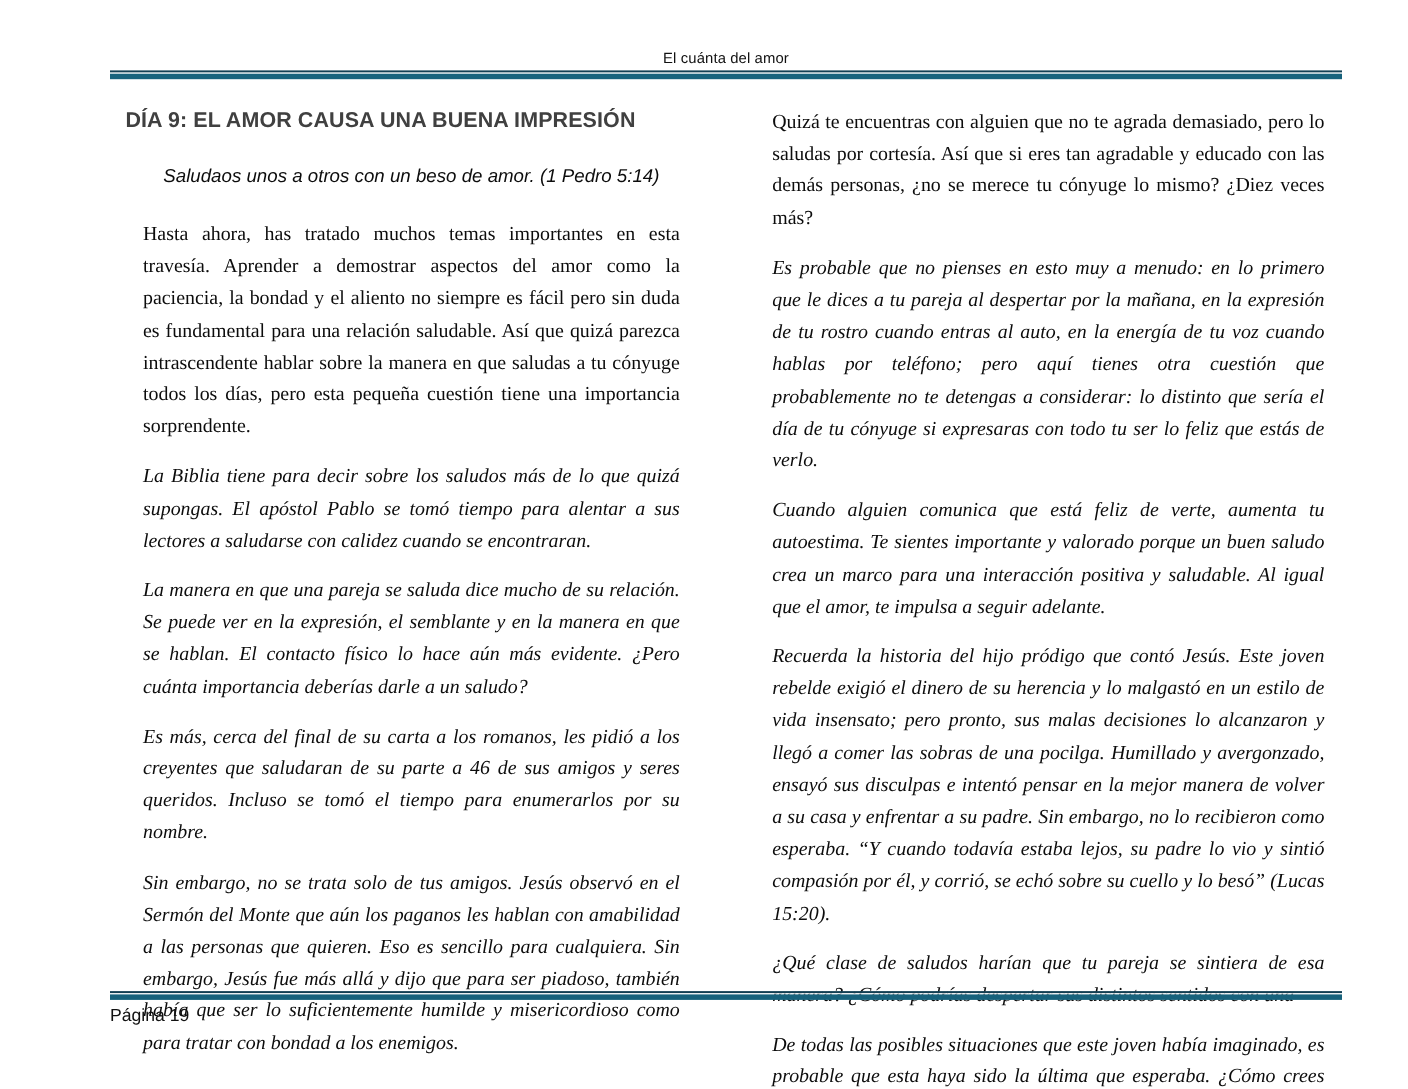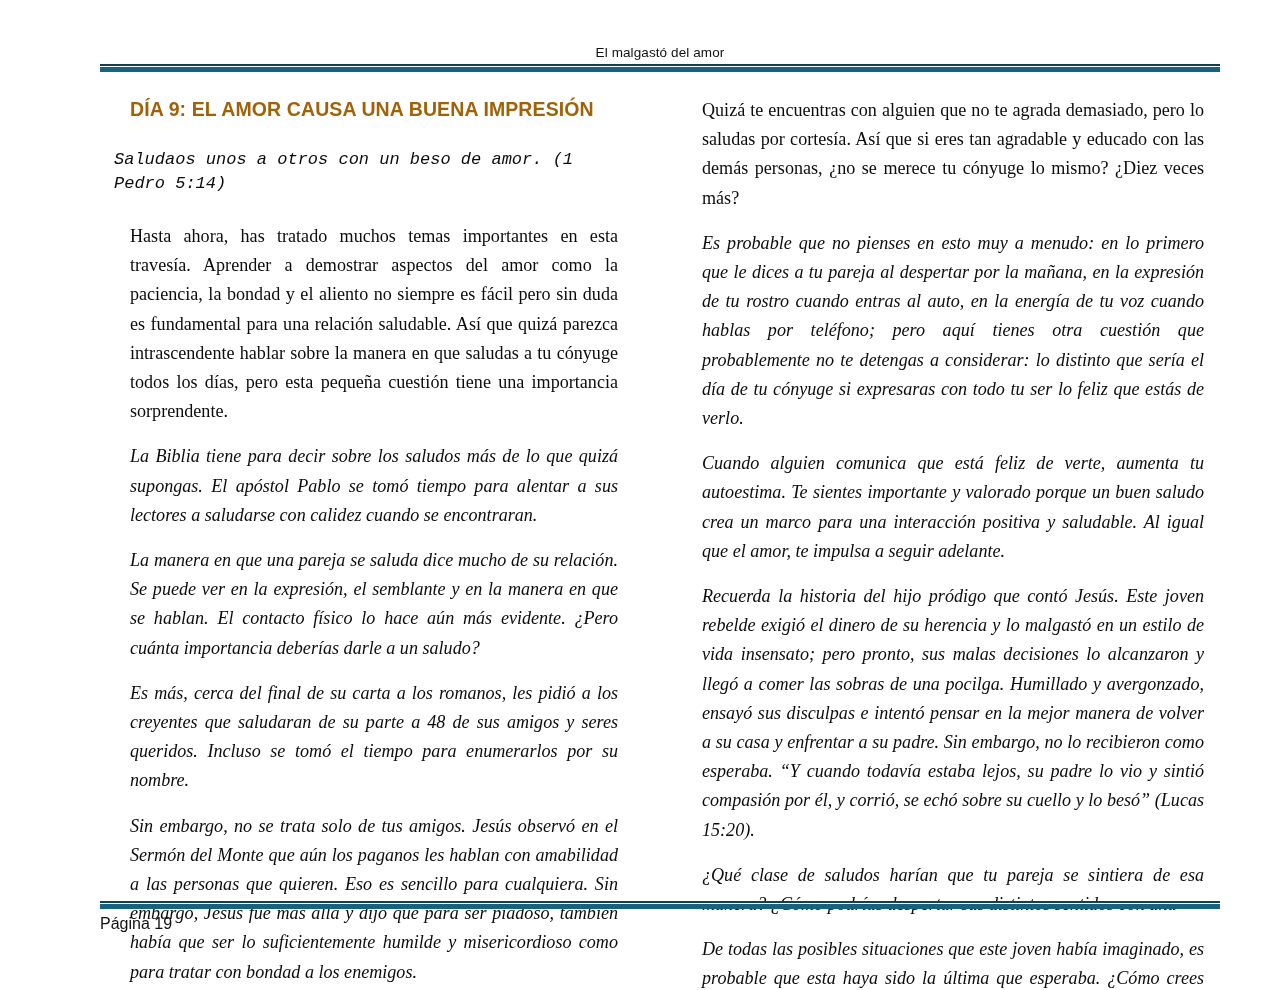--- a/index.html
+++ b/index.html
@@ -66,31 +66,32 @@
   .col {
     width: 534px;
     box-sizing: border-box;
   }
   .col-left { padding-left: 14px; }
 
   .article-title {
     font-family: "Liberation Sans", "DejaVu Sans", sans-serif;
     font-weight: bold;
     font-size: 19.5px;
-    color: #a16207;
+    color: #404040;
     letter-spacing: 0.1px;
     line-height: 26px;
-    margin: 0 0 26px 16px;
+    margin: 0 0 26px 0;
   }
 
   .scripture {
-    font-family: Liberation Mono, monospace;
+    font-family: Liberation Sans, sans-serif;
     font-style: italic;
     font-size: 17px;
     line-height: 24px;
+    text-align: center;
     margin: 0 0 26px 0;
     color: #0c0c0c;
   }
 
   p.body-par {
     font-family: "Liberation Serif", "DejaVu Serif", serif;
     font-size: 18.1px;
     line-height: 29.2px;
     text-align: justify;
     text-justify: inter-word;
@@ -129,39 +130,39 @@
     line-height: 18px;
     margin-top: 6px;
   }
 </style>
 </head>
 <body>
 
 <div class="page">
 
   <div class="page-header">
-    <div class="page-header-text">El malgastó del amor</div>
+    <div class="page-header-text">El cuánta del amor</div>
     <div class="rule-double-header">
       <div class="rule-thin"></div>
       <div class="rule-gap"></div>
       <div class="rule-thick"></div>
     </div>
   </div>
 
   <div class="columns">
 
     <div class="col col-left">
       <h1 class="article-title">DÍA 9: EL AMOR CAUSA UNA BUENA IMPRESIÓN</h1>
 
       <div class="scripture">Saludaos unos a otros con un beso de amor. (1 Pedro 5:14)</div>
 
       <p class="body-par">Hasta ahora, has tratado muchos temas importantes en esta travesía. Aprender a demostrar aspectos del amor como la paciencia, la bondad y el aliento no siempre es fácil pero sin duda es fundamental para una relación saludable. Así que quizá parezca intrascendente hablar sobre la manera en que saludas a tu cónyuge todos los días, pero esta pequeña cuestión tiene una importancia sorprendente.</p>
       <p class="body-par">La Biblia tiene para decir sobre los saludos más de lo que quizá supongas. El apóstol Pablo se tomó tiempo para alentar a sus lectores a saludarse con calidez cuando se encontraran.</p>
       <p class="body-par">La manera en que una pareja se saluda dice mucho de su relación. Se puede ver en la expresión, el semblante y en la manera en que se hablan. El contacto físico lo hace aún más evidente. ¿Pero cuánta importancia deberías darle a un saludo?</p>
-      <p class="body-par">Es más, cerca del final de su carta a los romanos, les pidió a los creyentes que saludaran de su parte a 48 de sus amigos y seres queridos. Incluso se tomó el tiempo para enumerarlos por su nombre.</p>
+      <p class="body-par">Es más, cerca del final de su carta a los romanos, les pidió a los creyentes que saludaran de su parte a 46 de sus amigos y seres queridos. Incluso se tomó el tiempo para enumerarlos por su nombre.</p>
       <p class="body-par">Sin embargo, no se trata solo de tus amigos. Jesús observó en el Sermón del Monte que aún los paganos les hablan con amabilidad a las personas que quieren. Eso es sencillo para cualquiera. Sin embargo, Jesús fue más allá y dijo que para ser piadoso, también había que ser lo suficientemente humilde y misericordioso como para tratar con bondad a los enemigos.</p>
     </div>
 
     <div class="col col-right">
       <p class="body-par">Quizá te encuentras con alguien que no te agrada demasiado, pero lo saludas por cortesía. Así que si eres tan agradable y educado con las demás personas, ¿no se merece tu cónyuge lo mismo? ¿Diez veces más?</p>
       <p class="body-par">Es probable que no pienses en esto muy a menudo: en lo primero que le dices a tu pareja al despertar por la mañana, en la expresión de tu rostro cuando entras al auto, en la energía de tu voz cuando hablas por teléfono; pero aquí tienes otra cuestión que probablemente no te detengas a considerar: lo distinto que sería el día de tu cónyuge si expresaras con todo tu ser lo feliz que estás de verlo.</p>
       <p class="body-par">Cuando alguien comunica que está feliz de verte, aumenta tu autoestima. Te sientes importante y valorado porque un buen saludo crea un marco para una interacción positiva y saludable. Al igual que el amor, te impulsa a seguir adelante.</p>
       <p class="body-par">Recuerda la historia del hijo pródigo que contó Jesús. Este joven rebelde exigió el dinero de su herencia y lo malgastó en un estilo de vida insensato; pero pronto, sus malas decisiones lo alcanzaron y llegó a comer las sobras de una pocilga. Humillado y avergonzado, ensayó sus disculpas e intentó pensar en la mejor manera de volver a su casa y enfrentar a su padre. Sin embargo, no lo recibieron como esperaba. “Y cuando todavía estaba lejos, su padre lo vio y sintió compasión por él, y corrió, se echó sobre su cuello y lo besó” (Lucas 15:20).</p>
       <p class="body-par">¿Qué clase de saludos harían que tu pareja se sintiera de esa manera? ¿Cómo podrías despertar sus distintos sentidos con una</p>
       <p class="body-par">De todas las posibles situaciones que este joven había imaginado, es probable que esta haya sido la última que esperaba. ¿Cómo crees que se sintió al recibir el abrazo de su padre y escuchar su tono agradecido? Sin duda, se sintió amado y apreciado una vez más. ¿Cuál crees que fue el resultado en la relación entre ellos?</p>

